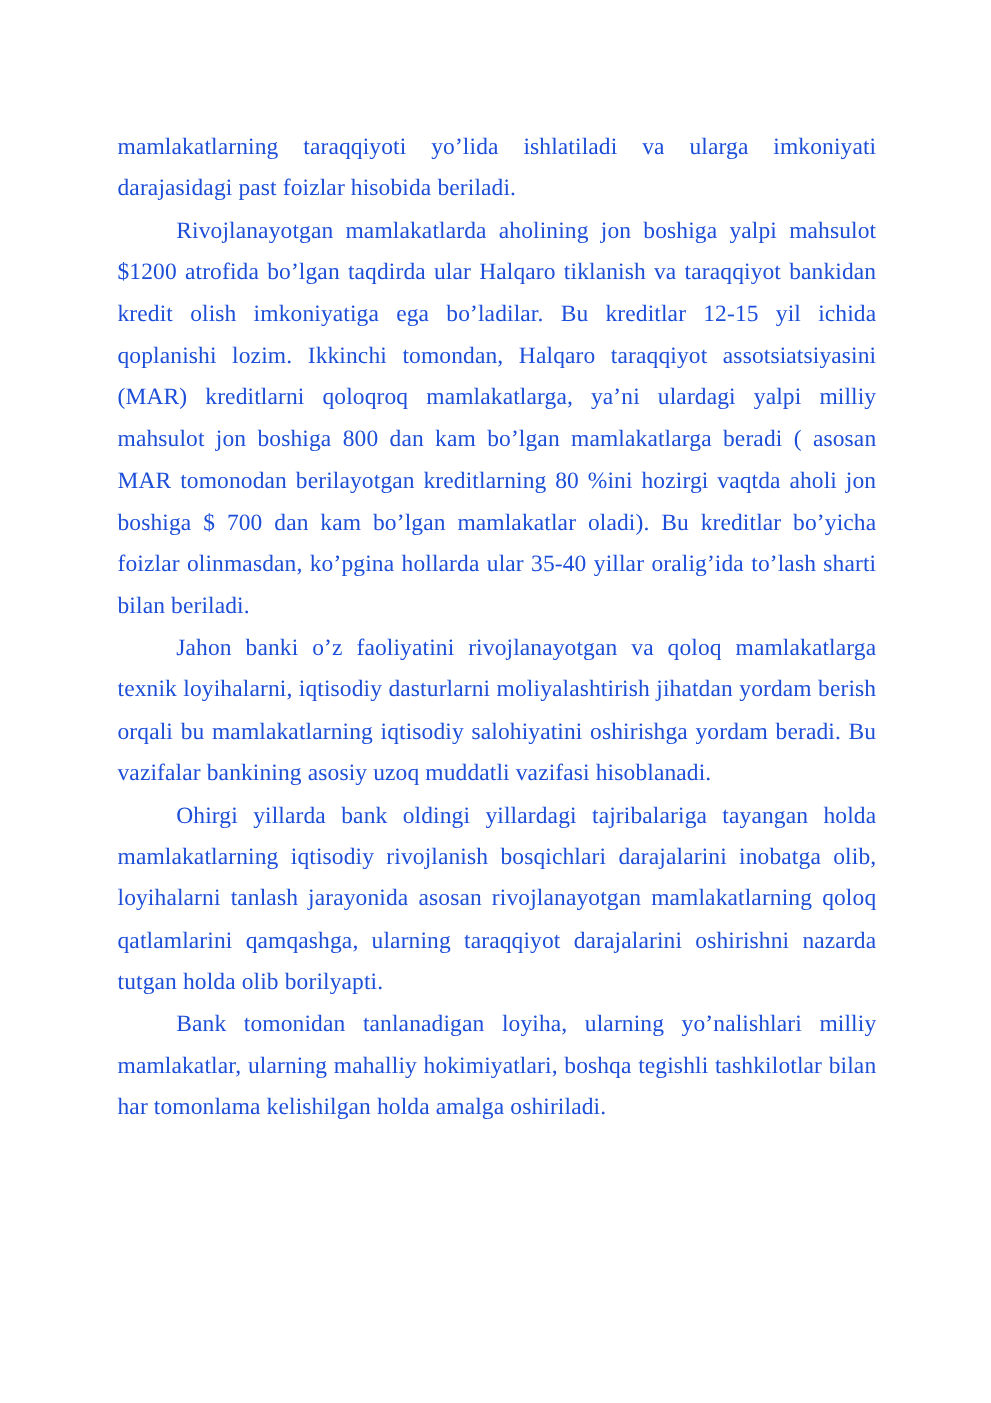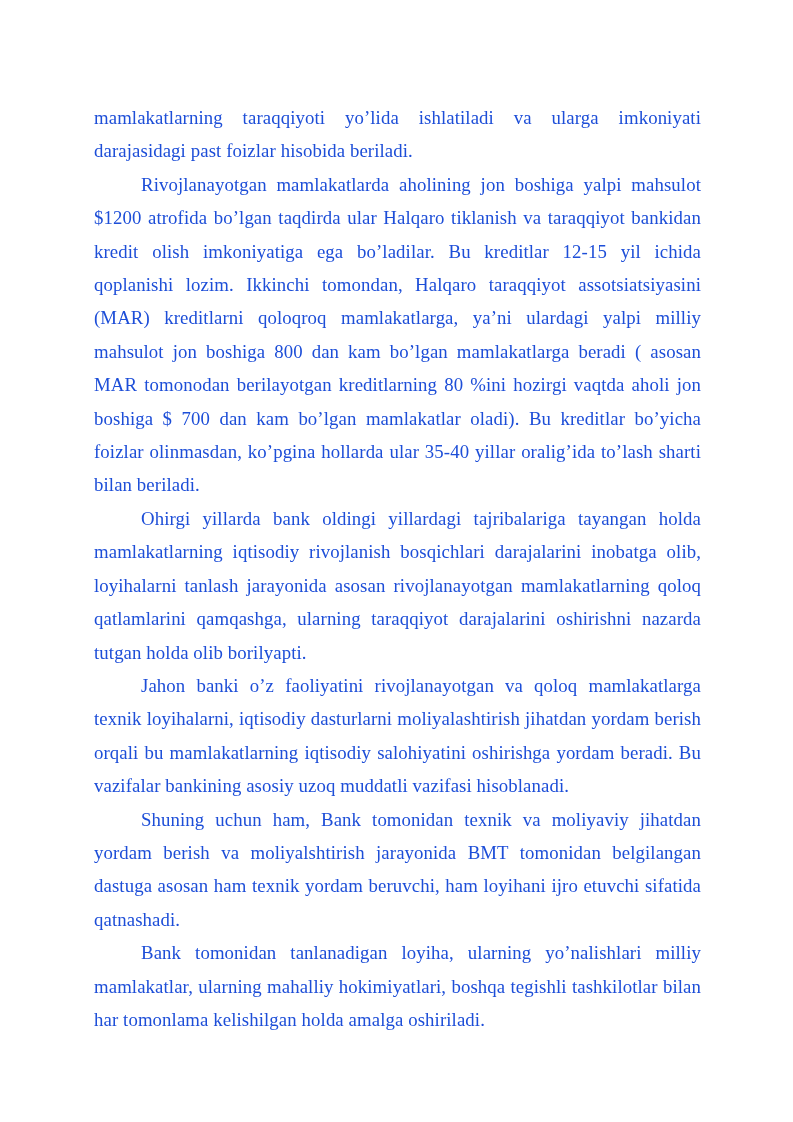--- a/index.html
+++ b/index.html
@@ -39,18 +39,17 @@
     text-indent: 0;
   }
 </style>
 </head>
 <body>
 
 <div class="page">
   <div class="text-column">
     <p class="no-indent">mamlakatlarning taraqqiyoti yo’lida ishlatiladi va ularga imkoniyati darajasidagi past foizlar hisobida beriladi.</p>
     <p class="indent">Rivojlanayotgan mamlakatlarda aholining jon boshiga yalpi mahsulot $1200 atrofida bo’lgan taqdirda ular Halqaro tiklanish va taraqqiyot bankidan kredit olish imkoniyatiga ega bo’ladilar. Bu kreditlar 12-15 yil ichida qoplanishi lozim. Ikkinchi tomondan, Halqaro taraqqiyot assotsiatsiyasini (MAR) kreditlarni qoloqroq mamlakatlarga, ya’ni ulardagi yalpi milliy mahsulot jon boshiga 800 dan kam bo’lgan mamlakatlarga beradi ( asosan MAR tomonodan berilayotgan kreditlarning 80 %ini hozirgi vaqtda aholi jon boshiga $ 700 dan kam bo’lgan mamlakatlar oladi). Bu kreditlar bo’yicha foizlar olinmasdan, ko’pgina hollarda ular 35-40 yillar oralig’ida to’lash sharti bilan beriladi.</p>
+    <p class="indent">Jahon banki o’z faoliyatini rivojlanayotgan va qoloq mamlakatlarga texnik loyihalarni, iqtisodiy dasturlarni moliyalashtirish jihatdan yordam berish orqali bu mamlakatlarning iqtisodiy salohiyatini oshirishga yordam beradi. Bu vazifalar bankining asosiy uzoq muddatli vazifasi hisoblanadi.</p>
     <p class="indent">Ohirgi yillarda bank oldingi yillardagi tajribalariga tayangan holda mamlakatlarning iqtisodiy rivojlanish bosqichlari darajalarini inobatga olib, loyihalarni tanlash jarayonida asosan rivojlanayotgan mamlakatlarning qoloq qatlamlarini qamqashga, ularning taraqqiyot darajalarini  oshirishni nazarda tutgan holda olib borilyapti.</p>
-    <p class="indent">Jahon banki o’z faoliyatini rivojlanayotgan va qoloq mamlakatlarga texnik loyihalarni, iqtisodiy dasturlarni moliyalashtirish jihatdan yordam berish orqali bu mamlakatlarning iqtisodiy salohiyatini oshirishga yordam beradi. Bu vazifalar bankining asosiy uzoq muddatli vazifasi hisoblanadi.</p>
-    <p class="indent">Shuning uchun ham, Bank tomonidan texnik va moliyaviy jihatdan yordam berish va moliyalshtirish jarayonida BMT tomonidan belgilangan dastuga asosan ham texnik yordam beruvchi, ham loyihani ijro etuvchi sifatida qatnashadi.</p>
     <p class="indent">Bank tomonidan tanlanadigan loyiha, ularning yo’nalishlari milliy mamlakatlar, ularning mahalliy hokimiyatlari, boshqa tegishli tashkilotlar bilan har tomonlama kelishilgan holda amalga oshiriladi.</p>
   </div>
 </div>
 
 </body></html>

